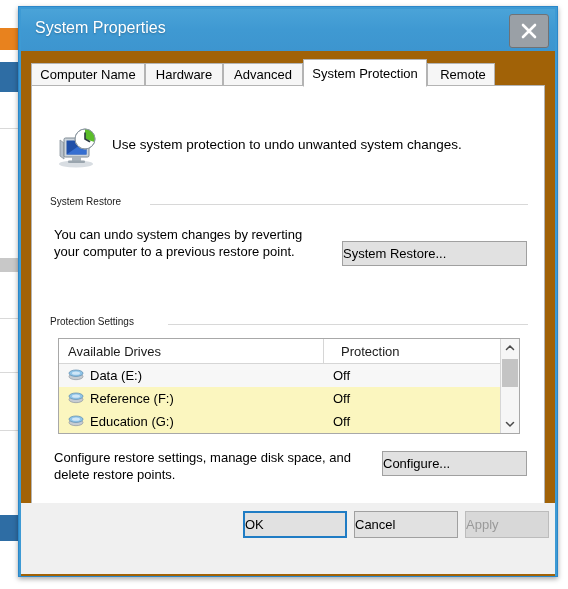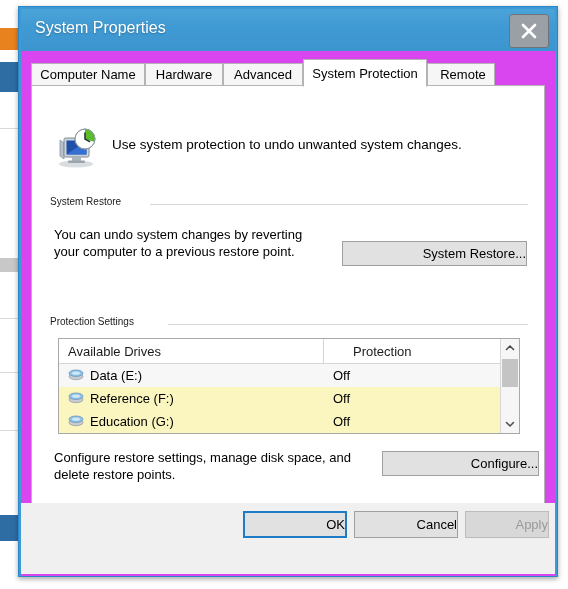--- a/index.html
+++ b/index.html
@@ -60,21 +60,21 @@
     border: 1px solid #6f7276;
     border-radius: 3px;
     cursor: pointer;
   }
   #close-button svg { position: absolute; left: 10px; top: 7px; }
 
   
   #client {
     position: absolute; left: 2px; top: 44px;
     width: 534px; height: 525px;
-    background: #d946ef;
+    background: #a16207;
   }
 
   
   #tabstrip {
     position: absolute; left: 10px; top: 8px;
     width: 514px; height: 27px;
   }
   .tab {
     position: absolute; top: 4px; height: 23px;
     background: #f6f6f6;
@@ -121,21 +121,21 @@
     line-height: 17px;
   }
 
   
   .btn {
     position: absolute;
     background: #e1e1e1;
     border: 1px solid #a0a0a0;
     box-sizing: border-box;
     font-size: 13px; color: #000;
-    display: flex; align-items: center; justify-content: flex-end;
+    display: flex; align-items: center; justify-content: flex-start;
     cursor: pointer; white-space: nowrap;
   }
   .btn.disabled { color: #9a9a9a; background: #d8d8d8; border-color: #bcbcbc; cursor: default; }
   .btn.default {
     background: #e1e1e1;
     border: 2px solid #1f7cc4;
   }
 
   
   #drive-list {
@@ -152,21 +152,21 @@
     border-bottom: 1px solid #d6d6d6;
     box-sizing: border-box;
   }
   .col-head {
     position: absolute; top: 0; height: 24px;
     display: flex; align-items: center;
     font-size: 13px; color: #1a1a1a;
     box-sizing: border-box;
   }
   .col-head.first { left: 0; width: 265px; padding-left: 9px; border-right: 1px solid #d6d6d6; }
-  .col-head.second { left: 266px; width: 175px; padding-left: 8px; margin-left: 20px; }
+  .col-head.second { left: 266px; width: 175px; padding-left: 16px; }
   .row {
     position: relative; height: 23px;
     display: flex; align-items: center;
     font-size: 13px; color: #000;
     box-sizing: border-box;
   }
   .row .name { position: absolute; left: 9px; display: flex; }
   .row .prot { position: absolute; left: 274px; }
   .row .dlabel { margin-left: 6px; }
   .drive-ico { width: 16px; height: 13px; flex: none; }
@@ -327,21 +327,21 @@
           <div id="sb-thumb"></div>
           <div class="sb-arrow sb-down">
             <svg width="12" height="12" viewBox="0 0 12 12">
               <path d="M2.5 4.5 L6 8 L9.5 4.5" stroke="#4a4a4a" stroke-width="1.5" fill="none" stroke-linecap="round"></path>
             </svg>
           </div>
         </div>
       </div>
 
       <div class="body-text" style="left:22px; top:363px; width:330px;">Configure restore settings, manage disk space, and delete restore points.</div>
-      <div class="btn" style="left:350px; top:365px; width:157px; height:25px;">
+      <div class="btn" style="left:350px; top:365px; width:145px; height:25px;">
         <span>Configure...</span>
       </div>
 
       <div class="body-text" style="left:22px; top:425px; width:330px;">Create a restore point right now for the drives that have system protection turned on.</div>
       <div class="btn" style="left:350px; top:427px; width:145px; height:25px;">
         <span>Create...</span>
       </div>
 
     </div>
   </div>

